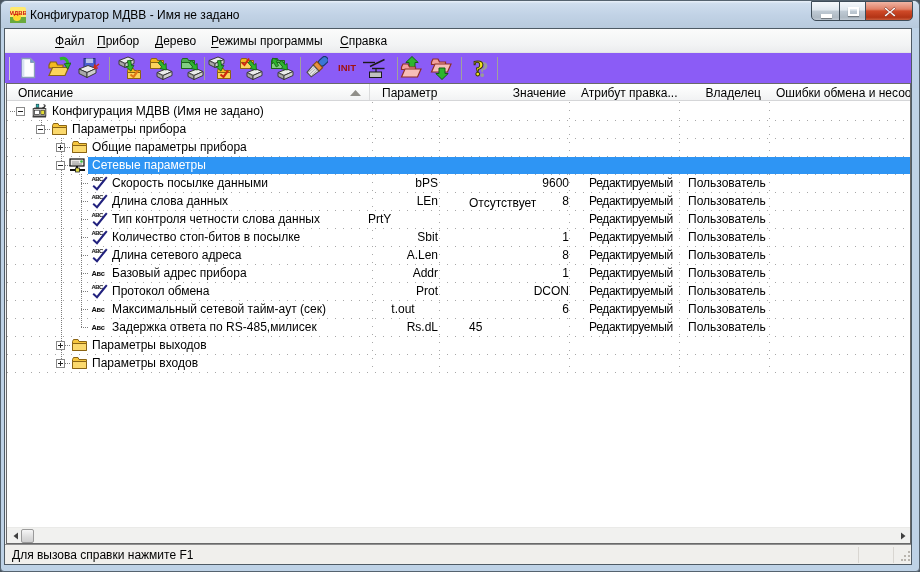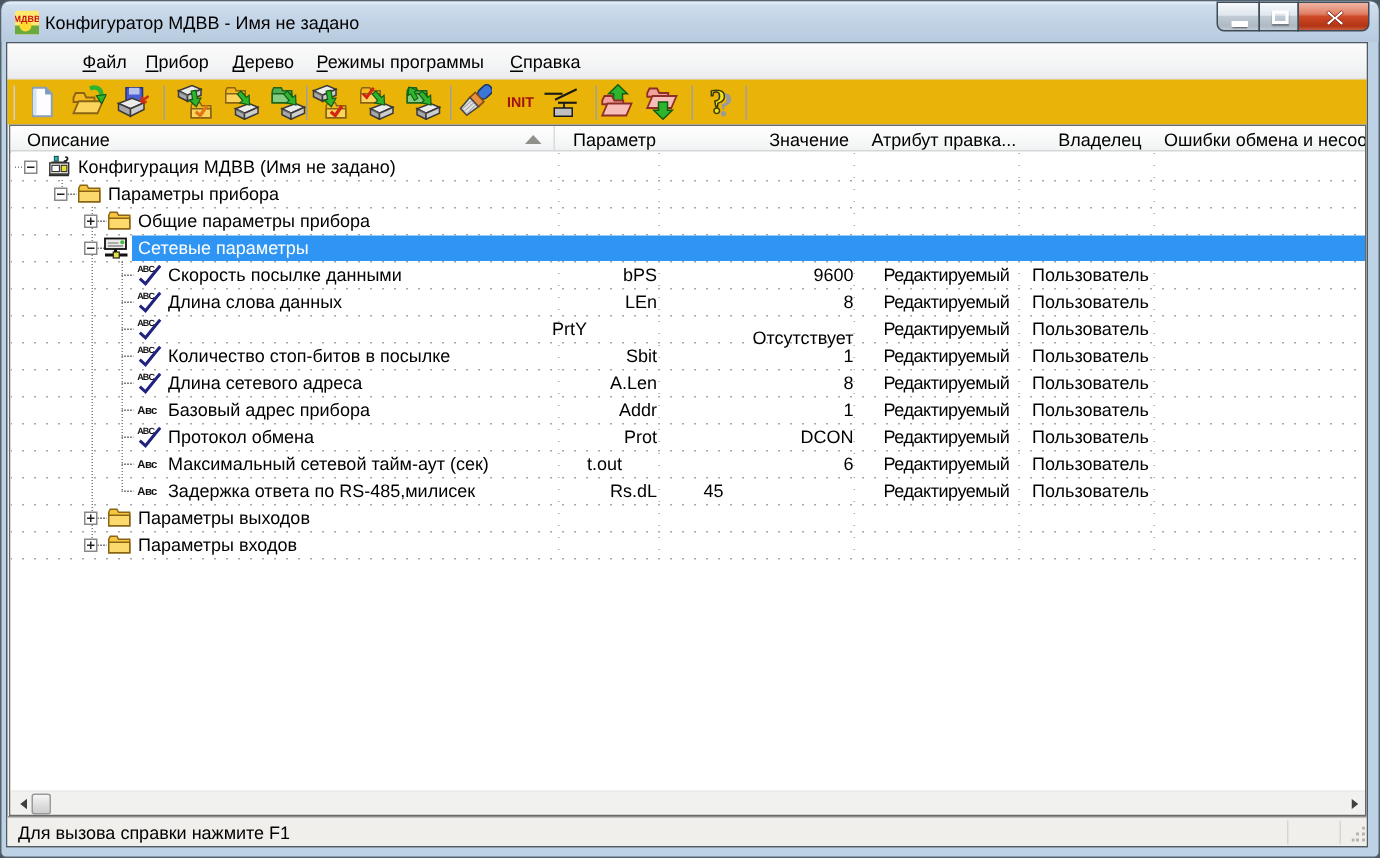--- a/index.html
+++ b/index.html
@@ -14,21 +14,21 @@
 #cap-min { left:0; width:29px; border-radius:0 0 0 5px; background:linear-gradient(180deg,#f6f9fc 0%,#dfe7ee 45%,#c0cbd5 50%,#aeb9c3 85%,#c0cad4 100%); }
 #cap-max { left:28px; width:27px; background:linear-gradient(180deg,#f6f9fc 0%,#dfe7ee 45%,#c0cbd5 50%,#aeb9c3 85%,#c0cad4 100%); }
 #cap-close { left:54px; width:48px; border-radius:0 0 5px 0; background:linear-gradient(180deg,#f0b5a4 0%,#e08066 40%,#cf4a28 50%,#b33415 85%,#c95e3e 100%); }
 .glyph { position:absolute; }
 #g-min { left:9px; top:12px; width:11px; height:4px; background:#fff; box-shadow:0 1px 1px rgba(0,0,0,.4); }
 #g-max { left:8px; top:5px; width:11px; height:9px; border:2px solid #fff; background:transparent; box-shadow:0 1px 1px rgba(0,0,0,.35); }
 #g-x { left:17px; top:3px; width:14px; height:14px; }
 #client { position:absolute; left:4px; top:28px; width:908px; height:537px; background:#eff0f1; border:1px solid #4e5a64; }
 #menubar { position:absolute; left:0; top:0; width:906px; height:23px; background:linear-gradient(180deg,#fbfbfb 0,#f2f3f4 70%,#ebecee 100%); }
 .mi { position:absolute; top:5px;margin-left:40px; }
-#toolbar { position:absolute; left:0; top:23px; width:906px; height:31px; background:#eab308; border-top:1px solid #e3e4e6; }
+#toolbar { position:absolute; left:0; top:23px; width:906px; height:31px; background:#8b5cf6; border-top:1px solid #e3e4e6; }
 .tsep { position:absolute; top:4px; width:1px; height:23px; background:#a0a0a0; }
 #treebox { position:absolute; left:1px; top:54px; width:905px; height:461px; border:1px solid #696969; background:#fff; }
 #lvheader { position:absolute; left:0; top:0; width:903px; height:17px; overflow:hidden; background:linear-gradient(180deg,#ffffff 0,#f7f8f8 60%,#f1f2f3 100%); border-bottom:1px solid #d5d6d8; }
 .hl { position:absolute; top:2px; color:#000; white-space:nowrap; }
 #rows { position:absolute; left:0; top:18px; width:903px; height:425px; background:#fff; overflow:hidden; }
 .dhl { position:absolute; left:0; width:903px; height:1px; background-image:repeating-linear-gradient(90deg,#a8a8a8 0,#a8a8a8 1px,transparent 1px,transparent 8px); }
 .dvl { position:absolute; top:0; width:1px; background-image:repeating-linear-gradient(180deg,#a8a8a8 0,#a8a8a8 1px,transparent 1px,transparent 8px); }
 .tvv { position:absolute; width:1px; background-image:repeating-linear-gradient(180deg,#7d7d7d 0,#7d7d7d 1px,transparent 1px,transparent 2px); }
 .tvh { position:absolute; height:1px; background-image:repeating-linear-gradient(90deg,#7d7d7d 0,#7d7d7d 1px,transparent 1px,transparent 2px); }
 .ebox { position:absolute; width:9px; height:9px; background:#fff; border:1px solid #888; }
@@ -361,38 +361,39 @@
       <svg class="ticon" style="left:64px;top:253px" viewBox="0 0 17 17">
           <path d="M1.5 4.5 L2.5 2.5 L7 2.5 L8 4.5 L15.5 4.5 L15.5 13.5 L1.5 13.5 Z" fill="#f6c63e" stroke="#8a6414" stroke-width="1"></path>
           <path d="M1.5 6.5 L15.5 6.5 L15.5 13.5 L1.5 13.5 Z" fill="#fbd96d" stroke="#8a6414" stroke-width="1"></path>
         </svg>
       <span class="tt" style="left:45px;top:2px">Конфигурация МДВВ (Имя не задано)</span>
       <span class="tt" style="left:65px;top:20px">Параметры прибора</span>
       <span class="tt" style="left:85px;top:38px">Общие параметры прибора</span>
       <span class="tt" style="left:85px;top:56px;color:#fff">Сетевые параметры</span>
       <span class="tt" style="left:105px;top:74px">Скорость посылке данными</span>
       <span class="tt" style="left:105px;top:92px">Длина слова данных</span>
+      <span class="tt" style="left:105px;top:110px">Тип контроля четности слова данных</span>
       <span class="tt" style="left:105px;top:128px">Количество стоп-битов в посылке</span>
       <span class="tt" style="left:105px;top:146px">Длина сетевого адреса</span>
       <span class="tt" style="left:105px;top:164px">Базовый адрес прибора</span>
       <span class="tt" style="left:105px;top:182px">Протокол обмена</span>
       <span class="tt" style="left:105px;top:200px">Максимальный сетевой тайм-аут (сек)</span>
       <span class="tt" style="left:105px;top:218px">Задержка ответа по RS-485,милисек</span>
       <span class="tt" style="left:85px;top:236px">Параметры выходов</span>
       <span class="tt" style="left:85px;top:254px">Параметры входов</span>
       <span class="tt" style="left:361px;top:74px;width:70px;text-align:right">bPS</span>
       <span class="tt" style="left:462px;top:74px;width:100px;text-align:right">9600</span>
       <span class="tt" style="left:582px;top:74px;letter-spacing:-0.3px">Редактируемый</span>
       <span class="tt" style="left:681px;top:74px">Пользователь</span>
       <span class="tt" style="left:361px;top:92px;width:70px;text-align:right">LEn</span>
       <span class="tt" style="left:462px;top:92px;width:100px;text-align:right">8</span>
       <span class="tt" style="left:582px;top:92px;letter-spacing:-0.3px">Редактируемый</span>
       <span class="tt" style="left:681px;top:92px">Пользователь</span>
       <span class="tt" style="left:361px;top:110px;width:70px;text-align:left">PrtY</span>
-      <span class="tt" style="left:462px;top:116px;width:100px;text-align:right">Отсутствует</span>
+      <span class="tt" style="left:462px;top:94px;width:100px;text-align:left">Отсутствует</span>
       <span class="tt" style="left:582px;top:110px;letter-spacing:-0.3px">Редактируемый</span>
       <span class="tt" style="left:681px;top:110px">Пользователь</span>
       <span class="tt" style="left:361px;top:128px;width:70px;text-align:right">Sbit</span>
       <span class="tt" style="left:462px;top:128px;width:100px;text-align:right">1</span>
       <span class="tt" style="left:582px;top:128px;letter-spacing:-0.3px">Редактируемый</span>
       <span class="tt" style="left:681px;top:128px">Пользователь</span>
       <span class="tt" style="left:361px;top:146px;width:70px;text-align:right">A.Len</span>
       <span class="tt" style="left:462px;top:146px;width:100px;text-align:right">8</span>
       <span class="tt" style="left:582px;top:146px;letter-spacing:-0.3px">Редактируемый</span>
       <span class="tt" style="left:681px;top:146px">Пользователь</span>

